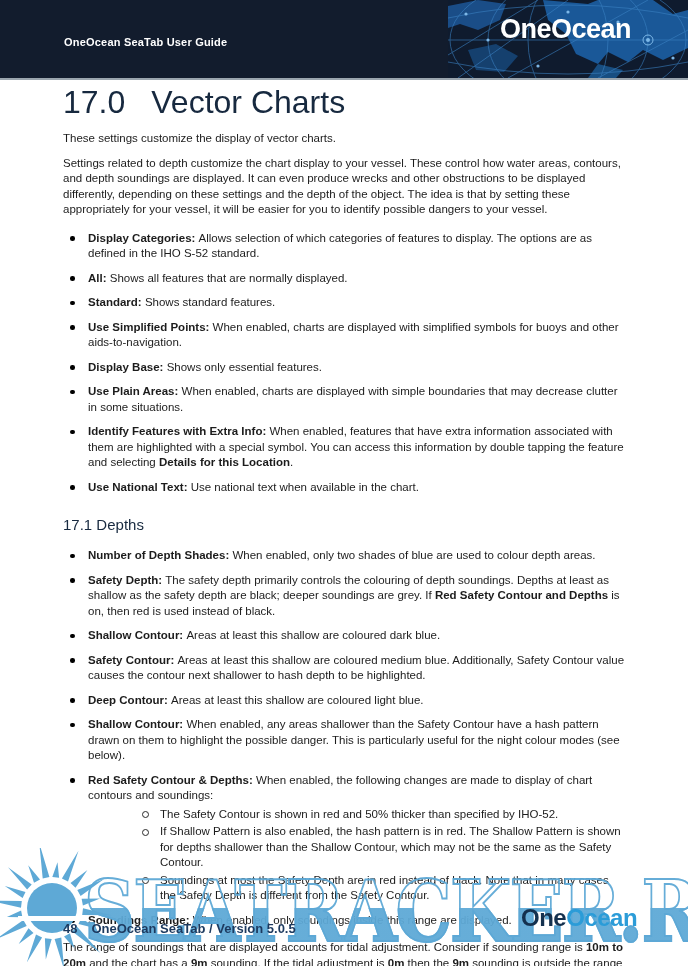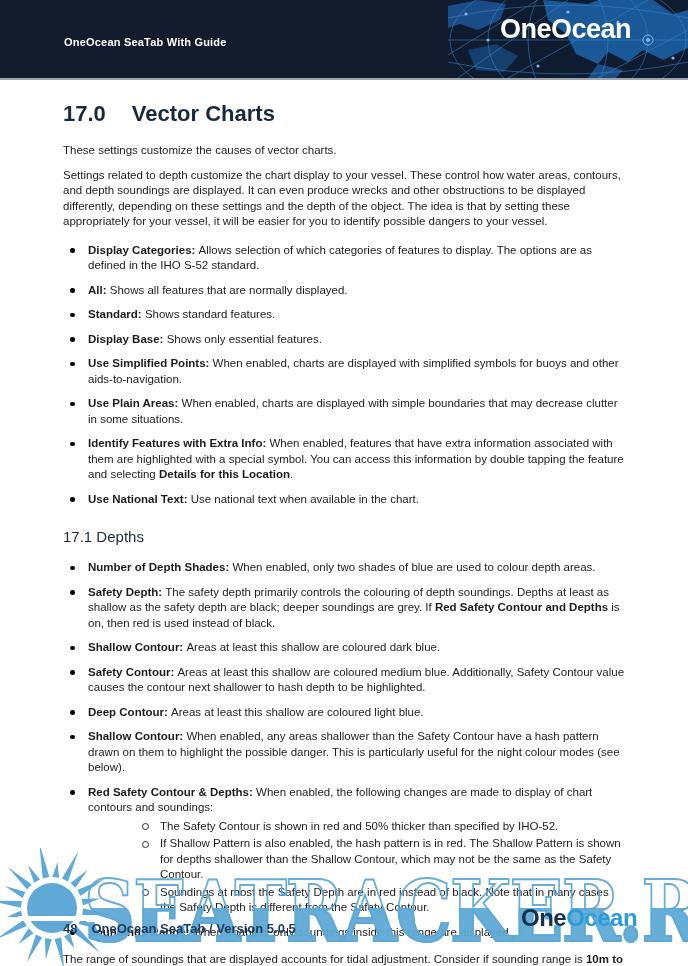--- a/index.html
+++ b/index.html
@@ -21,21 +21,21 @@
   .doc-title{position:absolute;left:64px;top:36px;color:#ffffff;font-size:11px;font-weight:bold;letter-spacing:.2px;}
   .header-art{position:absolute;top:0;right:0;width:240px;height:78px;overflow:hidden;}
   .header-art svg{display:block;}
   .logo-white{
     position:absolute;left:52px;top:14px;color:#ffffff;
     font-size:27px;font-weight:bold;letter-spacing:-0.5px;
   }
   .top-rule{position:absolute;top:78px;left:0;width:688px;height:2px;background:#9aa5ae;}
   
   .content{position:absolute;left:63px;top:86px;width:562px;}
-  h1{margin:12px 0 13px 0;font-size:22px;line-height:32px;color:var(--title-navy);font-weight:bold;}
+  h1{margin:0 0 13px 0;font-size:32px;line-height:32px;color:var(--title-navy);font-weight:normal;}
   h1 .num{margin-right:26px;}
   h2{margin:20px 0 2px 0;font-size:15px;line-height:20px;color:var(--title-navy);font-weight:normal;}
   p{margin:0 0 9px 0;font-size:11.5px;line-height:15.5px;}
   .b{font-weight:bold;text-align:center;}
   ul.bullets{list-style:none;margin:13px 0 12px 0;padding:0;}
   ul.bullets > li{
     position:relative;padding-left:25px;margin:0 0 9px 0;
     font-size:11.5px;line-height:15.5px;
   }
   ul.bullets > li::before{
@@ -71,21 +71,21 @@
       -webkit-background-clip:text;background-clip:text;
       -webkit-text-stroke:2px rgba(94,169,214,0.95);
     }
   }
   .sun{position:absolute;left:-12px;top:848px;z-index:6;pointer-events:none;}
 </style>
 </head>
 <body>
 
 <header class="topbar">
-  <span class="doc-title">OneOcean SeaTab With Guide</span>
+  <span class="doc-title">OneOcean SeaTab User Guide</span>
   <div class="header-art">
     <svg width="240" height="78" viewBox="0 0 240 78">
       <rect x="0" y="0" width="240" height="78" fill="#0f1b2e"></rect>
 
       <path d="M0 6 L30 0 L58 4 L52 20 L30 30 L12 24 L0 28 Z" fill="#1c5696" opacity="0.85"></path>
       <path d="M95 0 L140 4 L150 0 L205 0 L225 14 L240 10 L240 48 L215 60 L195 50 L180 62 L160 52 L150 64 L128 54 L118 34 L100 20 Z" fill="#1c5fa4" opacity="0.9"></path>
       <path d="M150 64 L175 70 L168 78 L140 78 Z" fill="#1a578f" opacity="0.85"></path>
       <path d="M20 50 L48 44 L70 56 L56 72 L28 70 Z" fill="#174a7e" opacity="0.8"></path>
 
       <g stroke="#3b82c4" stroke-width="0.9" fill="none" opacity="0.65">
@@ -115,29 +115,29 @@
     <span class="logo-white">OneOcean</span>
   </div>
 </header>
 <div class="top-rule"></div>
 
 <main class="content">
   <h1>
     <span class="num">17.0</span><span>Vector Charts</span>
   </h1>
 
-  <p>These settings customize the causes of vector charts.</p>
+  <p>These settings customize the display of vector charts.</p>
   <p>Settings related to depth customize the chart display to your vessel. These control how water areas, contours, and depth soundings are displayed. It can even produce wrecks and other obstructions to be displayed differently, depending on these settings and the depth of the object. The idea is that by setting these appropriately for your vessel, it will be easier for you to identify possible dangers to your vessel.</p>
 
   <ul class="bullets">
       <li><span class="b">Display Categories: </span><span>Allows selection of which categories of features to display. The options are as defined in the IHO S-52 standard.</span></li>
       <li><span class="b">All: </span><span>Shows all features that are normally displayed.</span></li>
       <li><span class="b">Standard: </span><span>Shows standard features.</span></li>
+      <li><span class="b">Use Simplified Points: </span><span>When enabled, charts are displayed with simplified symbols for buoys and other aids-to-navigation.</span></li>
       <li><span class="b">Display Base: </span><span>Shows only essential features.</span></li>
-      <li><span class="b">Use Simplified Points: </span><span>When enabled, charts are displayed with simplified symbols for buoys and other aids-to-navigation.</span></li>
       <li><span class="b">Use Plain Areas: </span><span>When enabled, charts are displayed with simple boundaries that may decrease clutter in some situations.</span></li>
       <li><span class="b">Identify Features with Extra Info: </span><span>When enabled, features that have extra information associated with them are highlighted with a special symbol. You can access this information by double tapping the feature and selecting </span><span class="b">Details for this Location</span><span>.</span></li>
       <li><span class="b">Use National Text: </span><span>Use national text when available in the chart.</span></li>
     </ul>
 
   <h2>17.1 Depths</h2>
 
   <ul class="bullets">
       <li><span class="b">Number of Depth Shades: </span><span>When enabled, only two shades of blue are used to colour depth areas.</span></li>
       <li><span class="b">Safety Depth: </span><span>The safety depth primarily controls the colouring of depth soundings. Depths at least as shallow as the safety depth are black; deeper soundings are grey. If </span><span class="b">Red Safety Contour and Depths</span><span> is on, then red is used instead of black.</span></li>

